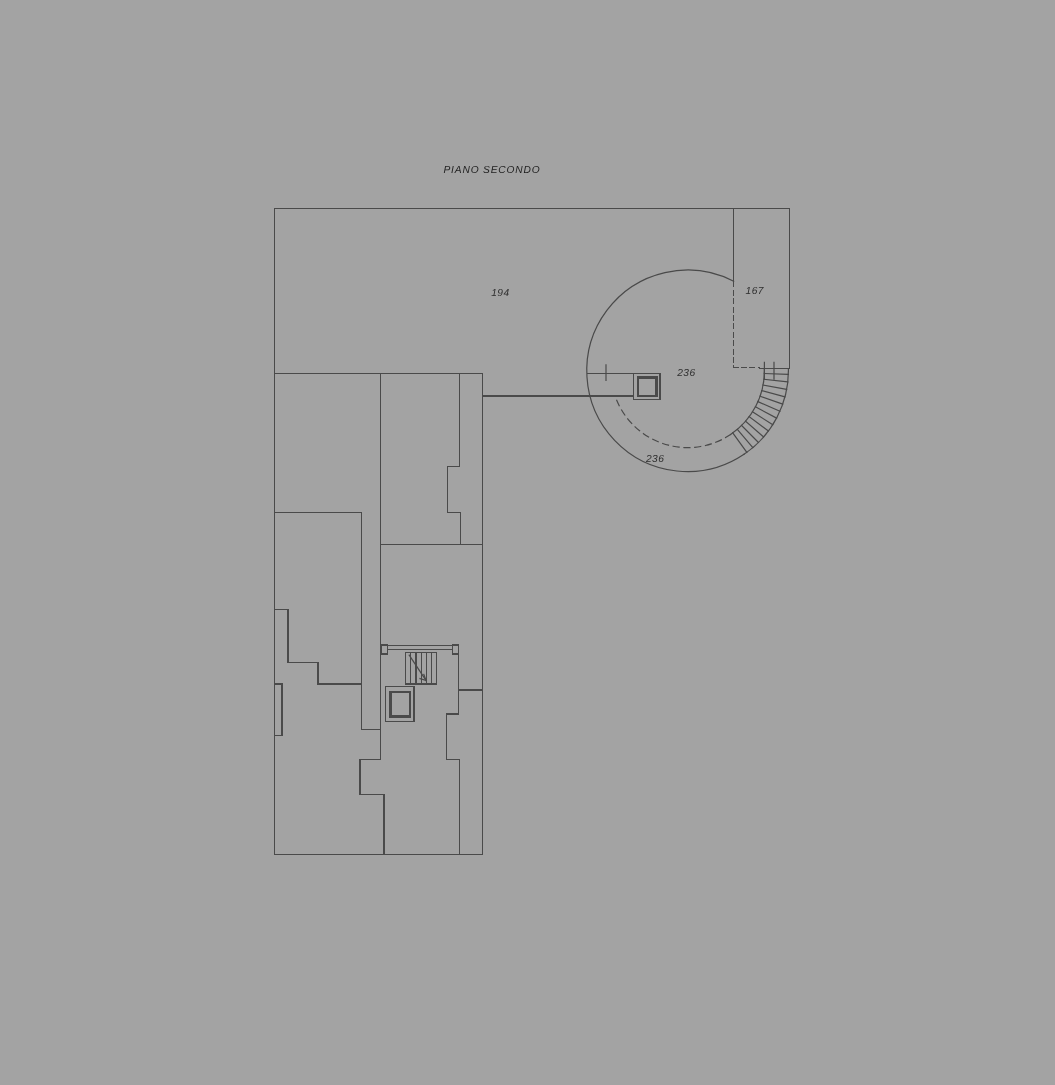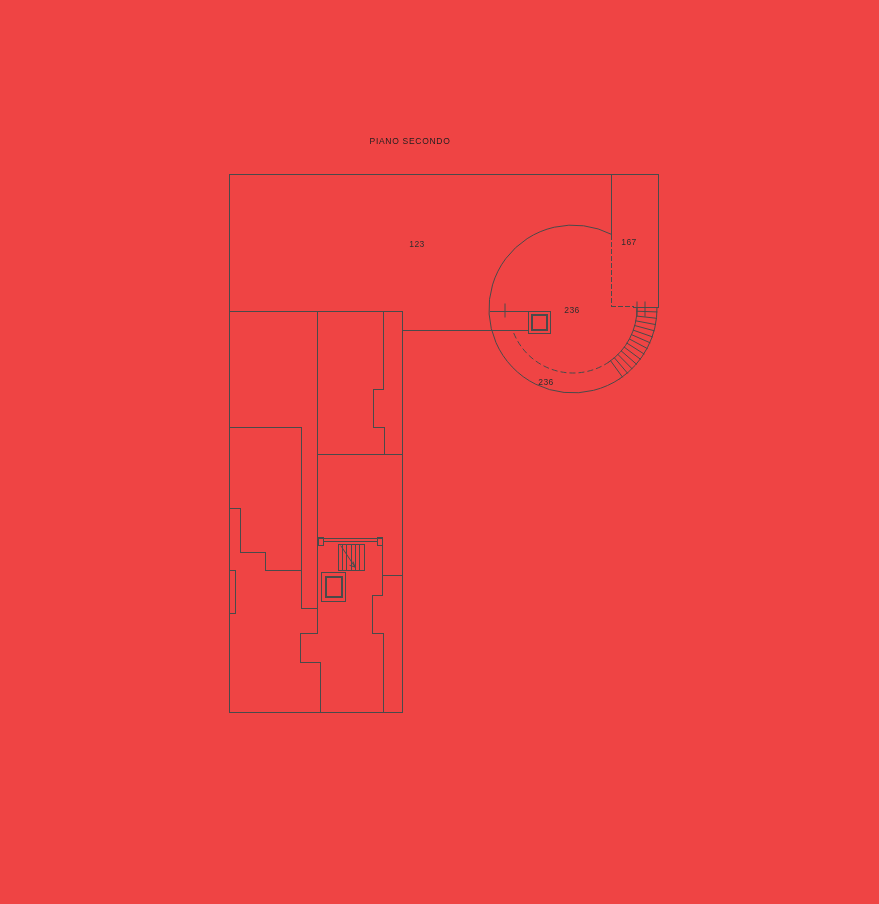--- a/index.html
+++ b/index.html
@@ -5,22 +5,23 @@
   html,body{
     margin:0;
     padding:0;
     background:#ffffff;
     font-family:"Liberation Sans", sans-serif;
   }
   .sheet{
     position:relative;
     width:879px;
     height:904px;
-    background:#ef4444;
+    background:#a3a3a3;
     overflow:hidden;
+    font-style:italic;
   }
   .plan-svg{
     position:absolute;
     left:0; top:0;
     width:879px;
     height:904px;
   }
   .lbl{
     position:absolute;
     transform:translate(-50%,-50%);
@@ -127,21 +128,21 @@
     </g>
 
     <g shape-rendering="crispEdges">
       <rect x="321" y="572" width="24" height="29"></rect>
       <rect x="325.5" y="576.5" width="16" height="20.5" stroke-width="2"></rect>
     </g>
   </svg>
 
   <div class="lbl title" style="left:410px; top:141px;">PIANO SECONDO</div>
 
-  <div class="lbl" style="left:417px; top:244px;">123</div>
+  <div class="lbl" style="left:417px; top:244px;">194</div>
 
   <div class="lbl" style="left:629px; top:242px;">167</div>
 
   <div class="lbl" style="left:572px; top:310px;">236</div>
 
   <div class="lbl" style="left:546px; top:382px;">236</div>
 
 </div>
 
 </body></html>

